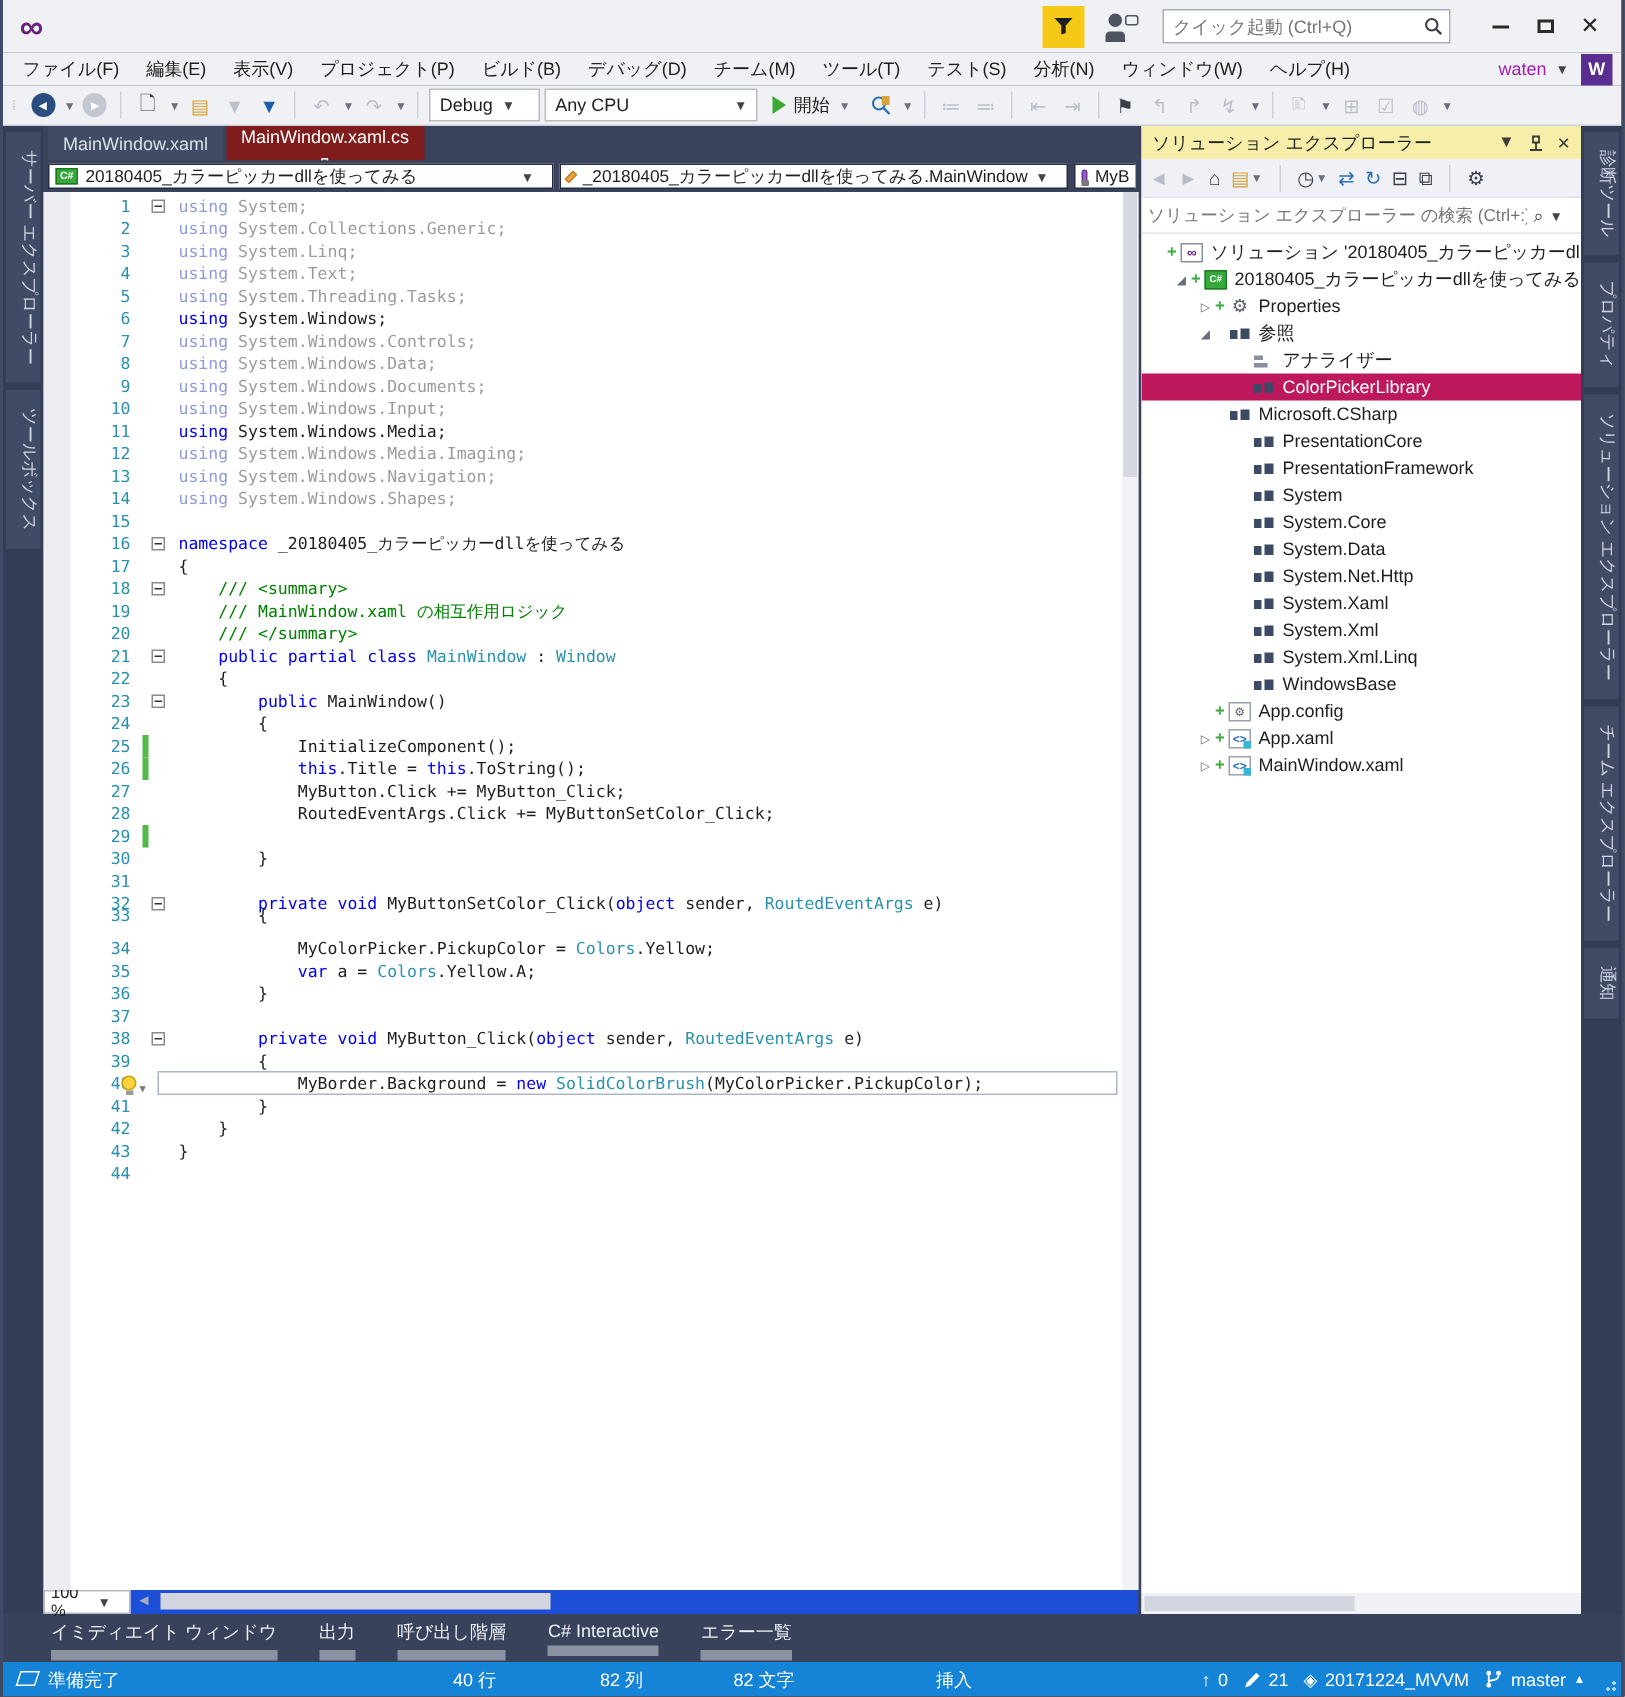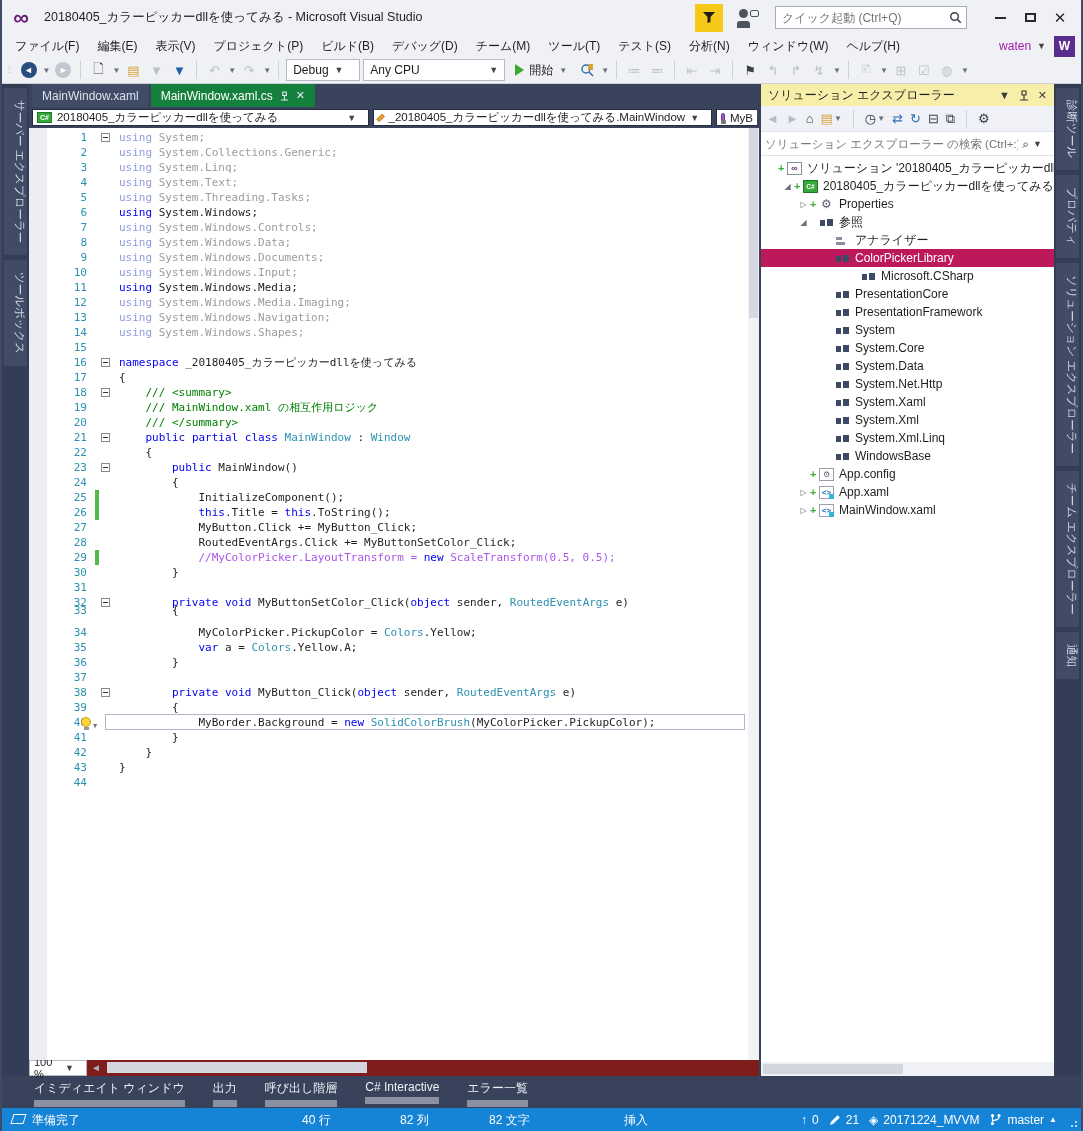--- a/index.html
+++ b/index.html
@@ -51,21 +51,21 @@
   
   .main { display:flex; height:992px; background:#38425a; }
   .side-strip { width:27px; background:#333d55; display:flex; flex-direction:column; padding-top:4px; gap:5px; }
   .side-strip.right { width:28px; }
   .vtab { writing-mode:vertical-rl; text-orientation:sideways; color:#cfd5e2; background:#414b66;
           padding:12px 0; text-align:center; width:23px; margin:0 2px; font-size:11.5px; white-space:nowrap; }
   
   .editor-col { width:730px; display:flex; flex-direction:column; }
   .doc-tabs { height:23px; display:flex; background:#39435c; padding-left:3px; }
   .doc-tab { display:flex; align-items:center; gap:7px; padding:0 10px; color:#dbe0ec; background:#404b66; margin-right:2px; font-size:12px; }
-  .doc-tab.active { background:#15803d; color:#fff; }
+  .doc-tab.active { background:#7f1d1d; color:#fff;flex-direction:column; }
   .tab-ico { color:#e6e9f2; font-size:11px; display:flex; align-items:center; }
   .navbar { height:21px; background:#39435c; display:flex; align-items:center; padding:2px 2px 2px 3px; gap:4px; }
   .nav-combo { background:#fff; border:1px solid #262d40; height:17px; display:flex; align-items:center; padding:0 4px; gap:5px; font-size:11.5px; overflow:hidden; white-space:nowrap; }
   .nav-combo .caret { margin-left:auto; }
   .nc1 { width:338px; } .nc2 { width:340px; } .nc3 { width:41px; border-right:none; }
   .csharp-badge { background:#37a93c; color:#fff; font-size:7px; font-weight:bold; padding:1px 2px; border:1px solid #1e7a22; line-height:1; }
   .class-ico { width:10px; height:10px; background:#e8a33d; transform:rotate(45deg) scale(.8); border:1px solid #b97a1e; }
   .method-ico { width:10px; height:10px; background:#9b59d0; border-radius:2px; border:1px solid #6c3a96; position:relative; }
   .method-ico::after { content:""; position:absolute; right:-2px; bottom:-2px; width:5px; height:4px; background:#777; border-radius:1px; }
   
@@ -80,21 +80,21 @@
   .code-text { position:absolute; left:90px; }
   .curline { position:absolute; left:76px; right:14px; top:-1px; height:16px; border:1px solid #aeb6c8; }
   .bulb { position:absolute; left:52px; top:2px; width:10px; height:10px; border-radius:50%; background:#fhd; background:#ffd23e; border:1px solid #c8a000; }
   .bulb::after { content:""; position:absolute; left:2px; bottom:-4px; width:5px; height:3px; background:#9a9a9a; }
   .bulb-dd { position:absolute; left:64px; top:4px; font-size:7px; color:#777; }
   .tk-kw { color:#0000ee; } .tk-kwdim { color:#8f9bdb; } .tk-dim { color:#9b9b9b; }
   .tk-txt { color:#1e1e1e; } .tk-typ { color:#2b91af; } .tk-cmt { color:#008000; } .tk-pcm { color:#a855e8; }
   .vscroll { position:absolute; right:0; top:0; bottom:0; width:11px; background:#f2f3f6; }
   .vscroll .thumb { position:absolute; left:1px; right:1px; top:0; height:190px; background:#d5d8e0; }
   
-  .editor-bottom { height:16px; background:#7f1d1d; display:flex; align-items:center; }
+  .editor-bottom { height:16px; background:#1d4ed8; display:flex; align-items:center; }
   .zoom-combo { width:58px; height:16px; background:#fff; border:1px solid #b6bac4; display:flex; align-items:center; padding:0 4px; gap:4px; font-size:11px; }
   .hscroll { flex:1; height:16px; position:relative; }
   .hs-arrow { position:absolute; left:4px; top:2px; color:#a9aeba; font-size:10px; }
   .hs-thumb { position:absolute; left:20px; top:2px; width:260px; height:11px; background:#d3d6de; }
   
   .splitter { width:5px; background:#38425a; }
   
   .se { width:293px; display:flex; flex-direction:column; background:#fff; }
   .se-header { height:22px; background:#f7efa9; display:flex; align-items:center; padding:0 7px; color:#1e1e1e; }
   .se-header .sp { flex:1; }
@@ -142,21 +142,20 @@
                      radial-gradient(circle at 6px 6px,#bcd8f2 1px,transparent 1.4px),
                      radial-gradient(circle at 6px 2px,#bcd8f2 1px,transparent 1.4px); }
 </style>
 </head>
 <body>
 
 <div class="win">
 
   <div class="titlebar">
     <span class="vslogo">∞</span>
-    <span class="title-text">20180405_カラーピッカーdllを使ってみる - Microsoft Visual Studio</span>
     <span class="title-spacer"></span>
     <span class="flag-btn">
       <svg width="14" height="13" viewBox="0 0 14 13">
           <path d="M1 1h12L8.5 6v5L5.5 12V6z" fill="#1e1e1e"></path>
         </svg>
     </span>
     <span class="feedback">
         <i></i>
         <u></u>
         <s></s>
@@ -325,21 +324,21 @@
             <div class="cl" style="top: 270px;"><span class="ln">19</span><span class="code-text"><span class="tk-cmt">    /// MainWindow.xaml の相互作用ロジック</span></span></div>
             <div class="cl" style="top: 285px;"><span class="ln">20</span><span class="code-text"><span class="tk-cmt">    /// &lt;/summary&gt;</span></span></div>
             <div class="cl" style="top: 300px;"><span class="ln">21</span><span class="foldbox"></span><span class="code-text"><span class="tk-txt">    </span><span class="tk-kw">public</span><span class="tk-txt"> </span><span class="tk-kw">partial</span><span class="tk-txt"> </span><span class="tk-kw">class</span><span class="tk-txt"> </span><span class="tk-typ">MainWindow</span><span class="tk-txt"> : </span><span class="tk-typ">Window</span></span></div>
             <div class="cl" style="top: 315px;"><span class="ln">22</span><span class="code-text"><span class="tk-txt">    {</span></span></div>
             <div class="cl" style="top: 330px;"><span class="ln">23</span><span class="foldbox"></span><span class="code-text"><span class="tk-txt">        </span><span class="tk-kw">public</span><span class="tk-txt"> MainWindow()</span></span></div>
             <div class="cl" style="top: 345px;"><span class="ln">24</span><span class="code-text"><span class="tk-txt">        {</span></span></div>
             <div class="cl" style="top: 360px;"><span class="ln">25</span><span class="changebar"></span><span class="code-text"><span class="tk-txt">            InitializeComponent();</span></span></div>
             <div class="cl" style="top: 375px;"><span class="ln">26</span><span class="changebar"></span><span class="code-text"><span class="tk-txt">            </span><span class="tk-kw">this</span><span class="tk-txt">.Title = </span><span class="tk-kw">this</span><span class="tk-txt">.ToString();</span></span></div>
             <div class="cl" style="top: 390px;"><span class="ln">27</span><span class="code-text"><span class="tk-txt">            MyButton.Click += MyButton_Click;</span></span></div>
             <div class="cl" style="top: 405px;"><span class="ln">28</span><span class="code-text"><span class="tk-txt">            RoutedEventArgs.Click += MyButtonSetColor_Click;</span></span></div>
-            <div class="cl" style="top: 420px;"><span class="ln">29</span><span class="changebar"></span><span class="code-text"><span class="tk-pcm">            //MyColorPicker.LayoutTransform = </span><span class="tk-kw">new</span><span class="tk-pcm"> ScaleTransform(0.5, 0.5);</span></span></div>
+            <div class="cl" style="top: 420px;"><span class="ln">29</span><span class="changebar"></span></div>
             <div class="cl" style="top: 435px;"><span class="ln">30</span><span class="code-text"><span class="tk-txt">        }</span></span></div>
             <div class="cl" style="top: 450px;"><span class="ln">31</span><span class="code-text"></span></div>
             <div class="cl" style="top: 465px;"><span class="ln">32</span><span class="foldbox"></span><span class="code-text"><span class="tk-txt">        </span><span class="tk-kw">private</span><span class="tk-txt"> </span><span class="tk-kw">void</span><span class="tk-txt"> MyButtonSetColor_Click(</span><span class="tk-kw">object</span><span class="tk-txt"> sender, </span><span class="tk-typ">RoutedEventArgs</span><span class="tk-txt"> e)</span></span></div>
             <div class="cl" style="top: 473px;"><span class="ln">33</span><span class="code-text"><span class="tk-txt">        {</span></span></div>
             <div class="cl" style="top: 495px;"><span class="ln">34</span><span class="code-text"><span class="tk-txt">            MyColorPicker.PickupColor = </span><span class="tk-typ">Colors</span><span class="tk-txt">.Yellow;</span></span></div>
             <div class="cl" style="top: 510px;"><span class="ln">35</span><span class="code-text"><span class="tk-txt">            </span><span class="tk-kw">var</span><span class="tk-txt"> a = </span><span class="tk-typ">Colors</span><span class="tk-txt">.Yellow.A;</span></span></div>
             <div class="cl" style="top: 525px;"><span class="ln">36</span><span class="code-text"><span class="tk-txt">        }</span></span></div>
             <div class="cl" style="top: 540px;"><span class="ln">37</span><span class="code-text"></span></div>
             <div class="cl" style="top: 555px;"><span class="ln">38</span><span class="foldbox"></span><span class="code-text"><span class="tk-txt">        </span><span class="tk-kw">private</span><span class="tk-txt"> </span><span class="tk-kw">void</span><span class="tk-txt"> MyButton_Click(</span><span class="tk-kw">object</span><span class="tk-txt"> sender, </span><span class="tk-typ">RoutedEventArgs</span><span class="tk-txt"> e)</span></span></div>
             <div class="cl" style="top: 570px;"><span class="ln">39</span><span class="code-text"><span class="tk-txt">        {</span></span></div>
@@ -429,21 +428,21 @@
             <span class="tplus"></span>
             <span class="ticon icon-analyzer"></span>
             <span>アナライザー</span>
           </div>
           <div class="trow sel" style="padding-left: 52px;">
             <span class="texp"></span>
             <span class="tplus"></span>
             <span class="ticon icon-assembly"></span>
             <span>ColorPickerLibrary</span>
           </div>
-          <div class="trow" style="padding-left: 78px;">
+          <div class="trow" style="padding-left: 36px;">
             <span class="texp"></span>
             <span class="tplus"></span>
             <span class="ticon icon-assembly"></span>
             <span>Microsoft.CSharp</span>
           </div>
           <div class="trow" style="padding-left: 52px;">
             <span class="texp"></span>
             <span class="tplus"></span>
             <span class="ticon icon-assembly"></span>
             <span>PresentationCore</span>

